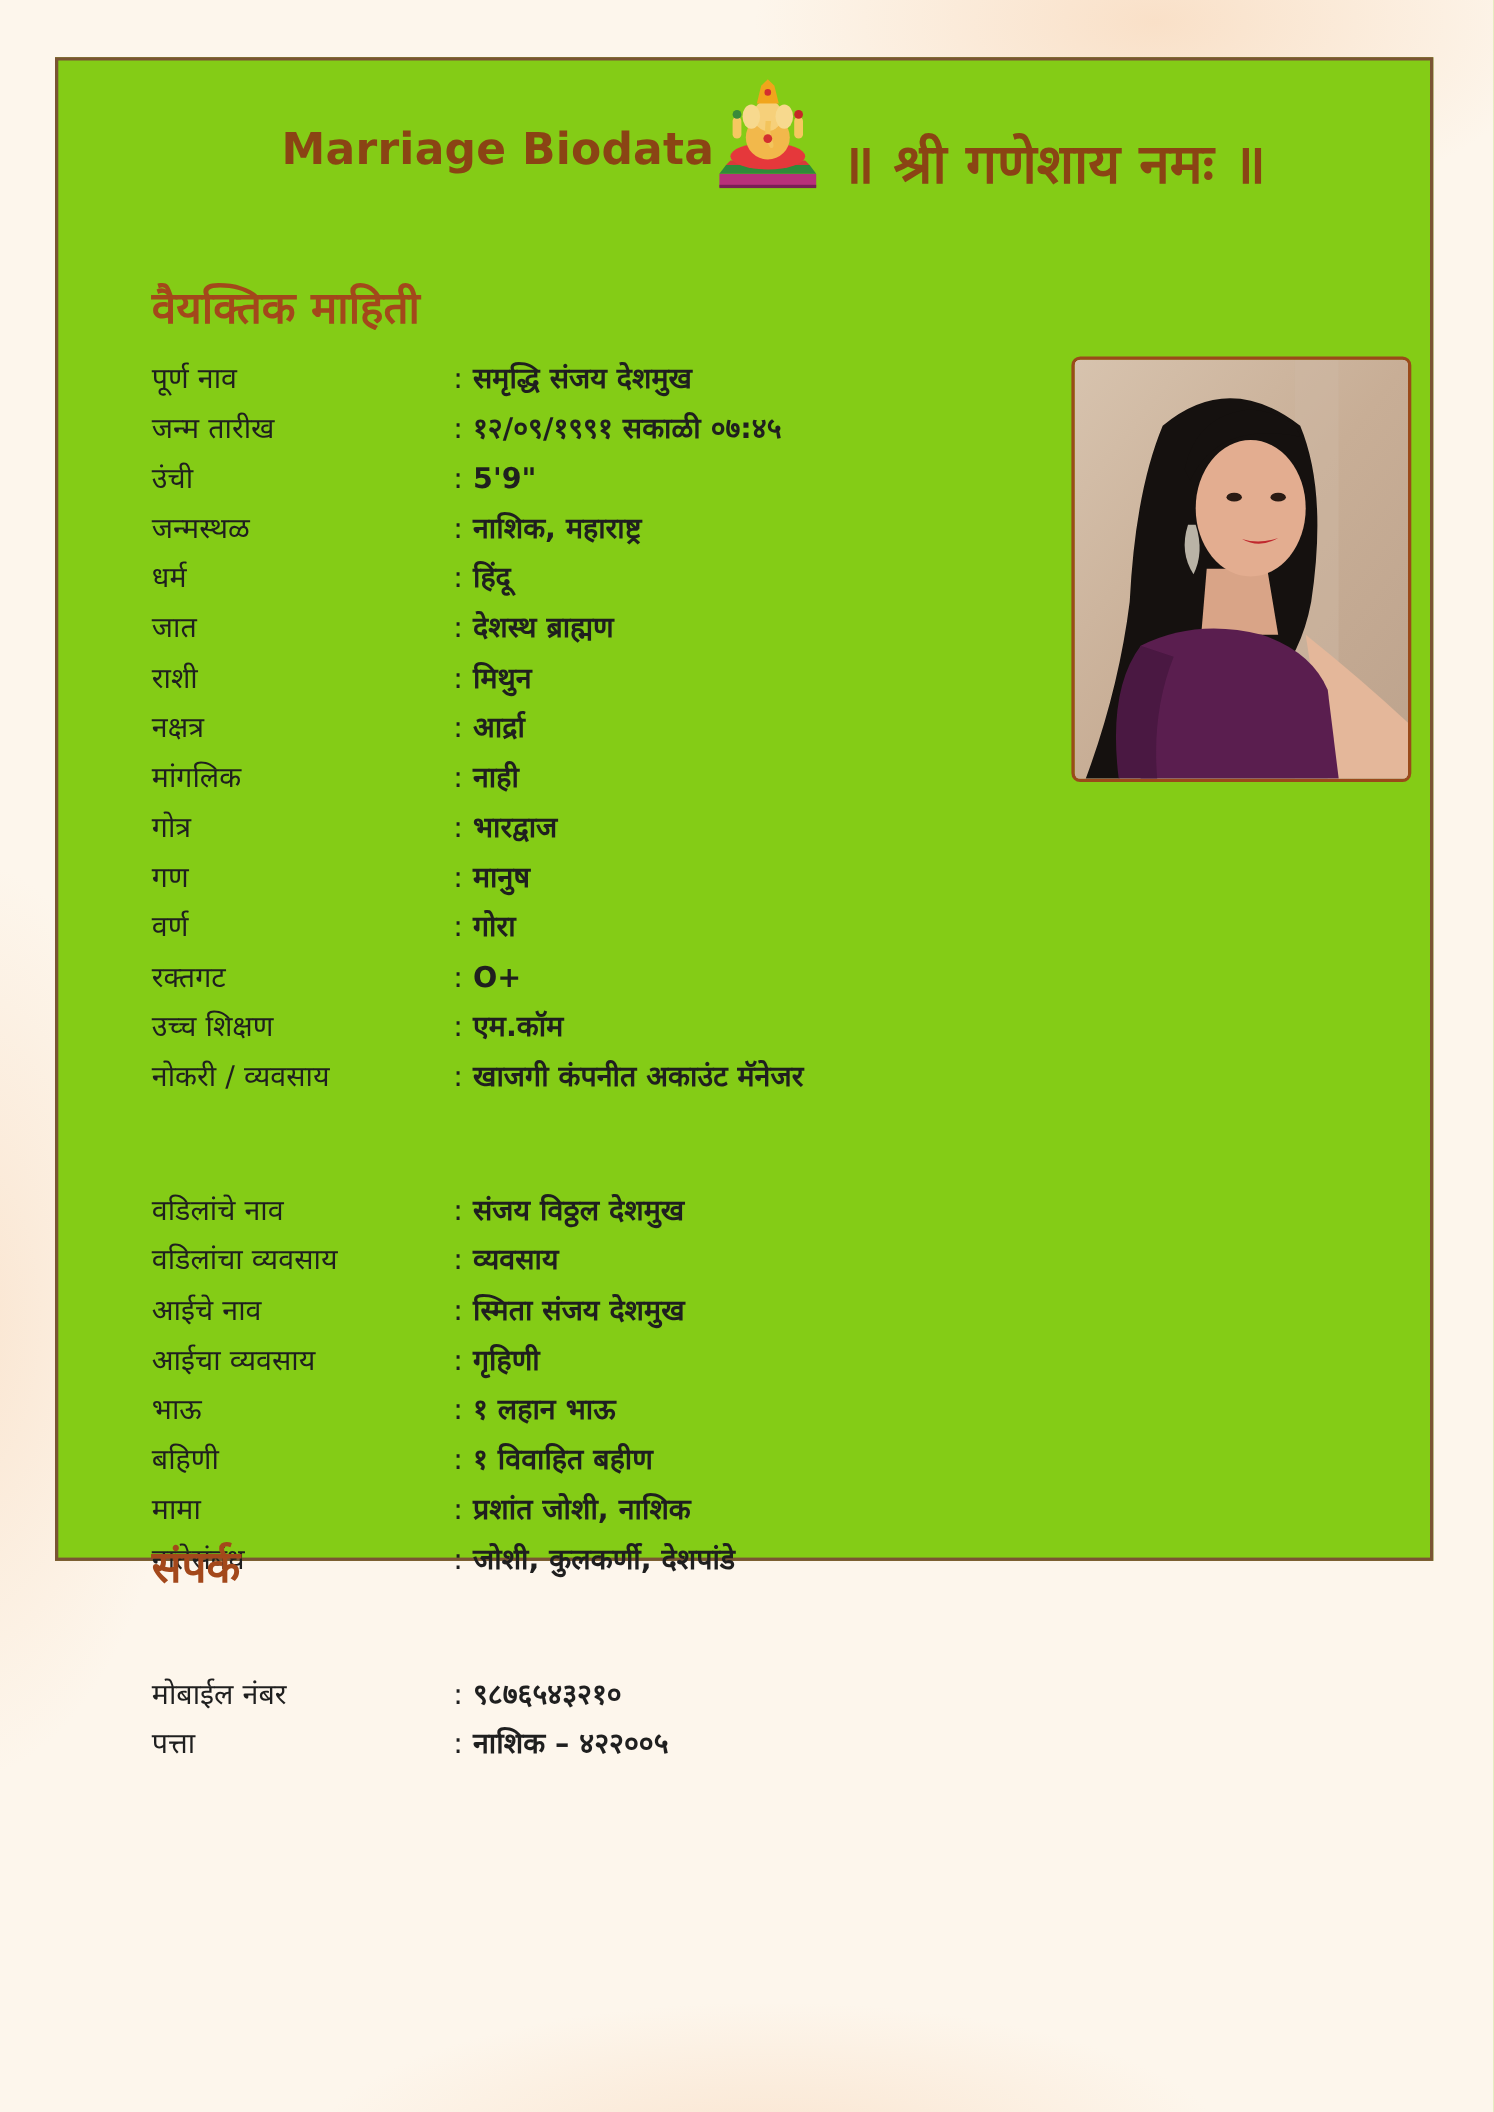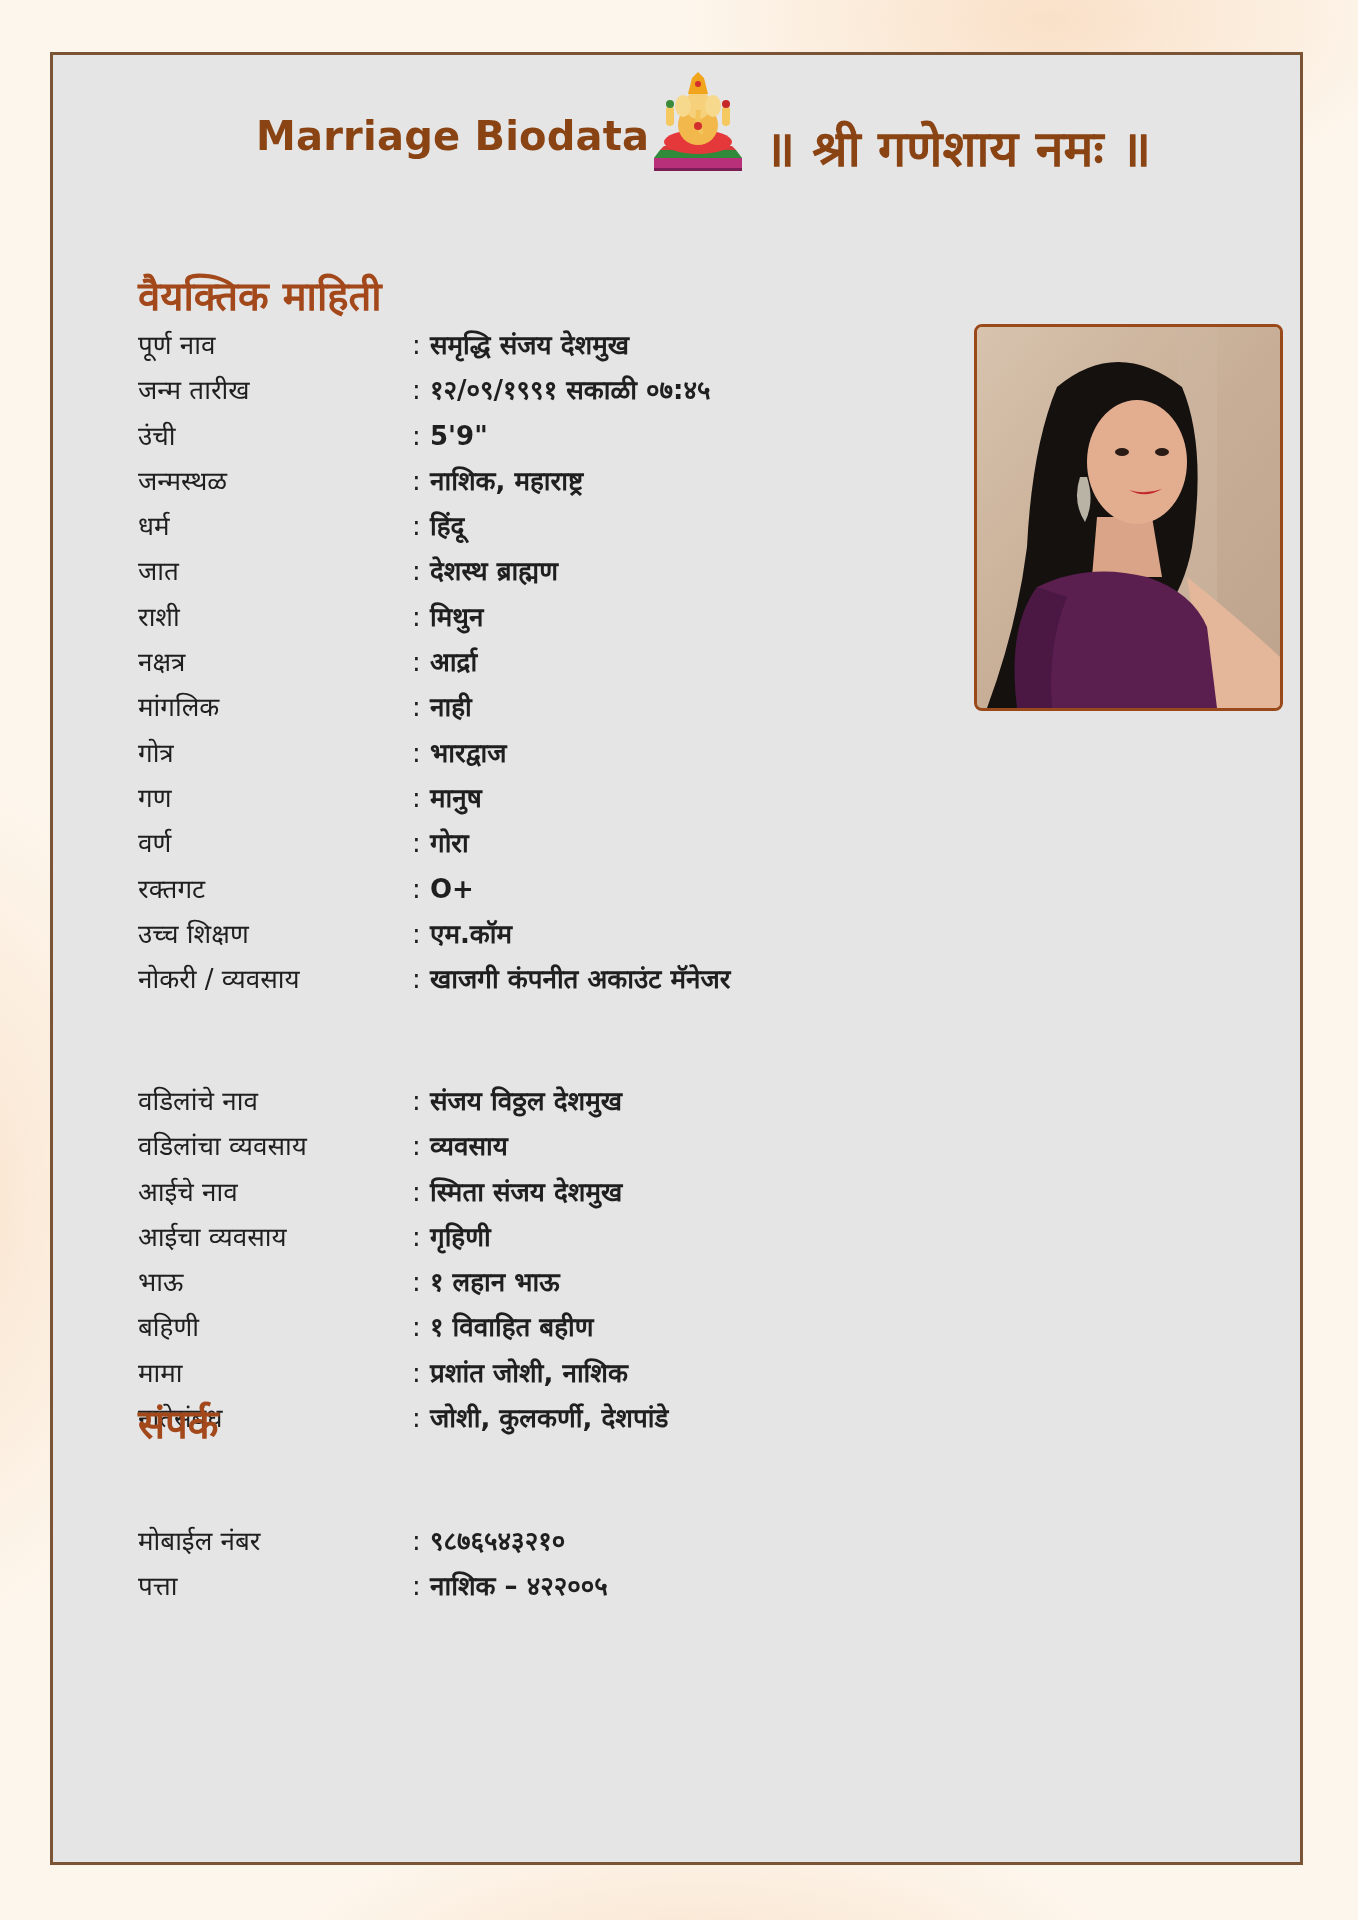--- a/index.html
+++ b/index.html
@@ -6,23 +6,23 @@
   body {
     width: 1358px; height: 1920px; position: relative; overflow: hidden;
     font-family: "Liberation Sans", "DejaVu Sans", sans-serif;
     background:
       radial-gradient(ellipse 520px 260px at 1050px 20px, rgba(246,206,170,0.55), rgba(246,206,170,0) 70%),
       radial-gradient(ellipse 300px 600px at -40px 1200px, rgba(247,214,184,0.55), rgba(247,214,184,0) 70%),
       radial-gradient(ellipse 600px 200px at 700px 1960px, rgba(246,210,178,0.5), rgba(246,210,178,0) 70%),
       #fdf6ec;
   }
   .frame {
-    position: absolute; left: 50px; top: 52px; width: 1253px; height: 1813px;
+    position: absolute; left: 50px; top: 52px; width: 1253px; height: 1367px;
     border: 3px solid #7a5434; box-sizing: border-box;
-    background: #e5e5e5;
+    background: #84cc16;
   }
   .header { position: absolute; left: 0; top: 0; width: 100%; height: 180px; }
   .title-en {
     position: absolute; left: 203px; top: 58px;
     font-family: "DejaVu Sans", sans-serif; font-weight: bold;
     font-size: 40px; color: #8a4414; letter-spacing: 0.2px;
   }
   .ganesha {
     position: absolute; left: 595px; top: 15px; width: 100px; height: 105px;
   }
@@ -114,21 +114,21 @@
 
       <path d="M152 163 Q168 172 185 162 Q168 168 152 163 Z" fill="#c0282e"></path>
 
       <path d="M103 150 Q95 175 108 195 Q118 175 110 150 Z" fill="#b9b3a6"></path>
 
       <path d="M60 260 Q110 235 170 250 Q215 265 230 300 L240 381 L60 381 Q45 320 60 260 Z" fill="#5a1e4f"></path>
       <path d="M60 260 Q30 300 40 381 L75 381 Q70 320 90 270 Z" fill="#4a1842"></path>
     </svg>
   </div>
 
-  <div class="section-title" style="top:212px;">वैयक्तिक माहिती</div>
+  <div class="section-title" style="top:196px;">वैयक्तिक माहिती</div>
   <div class="rows" style="top:268px;">
     <div class="row">
         <span class="label">पूर्ण नाव</span>
         <span class="colon">:</span>
         <span class="value">समृद्धि संजय देशमुख</span>
       </div>
     <div class="row">
         <span class="label">जन्म तारीख</span>
         <span class="colon">:</span>
         <span class="value">१२/०९/१९९१ सकाळी ०७:४५</span>

